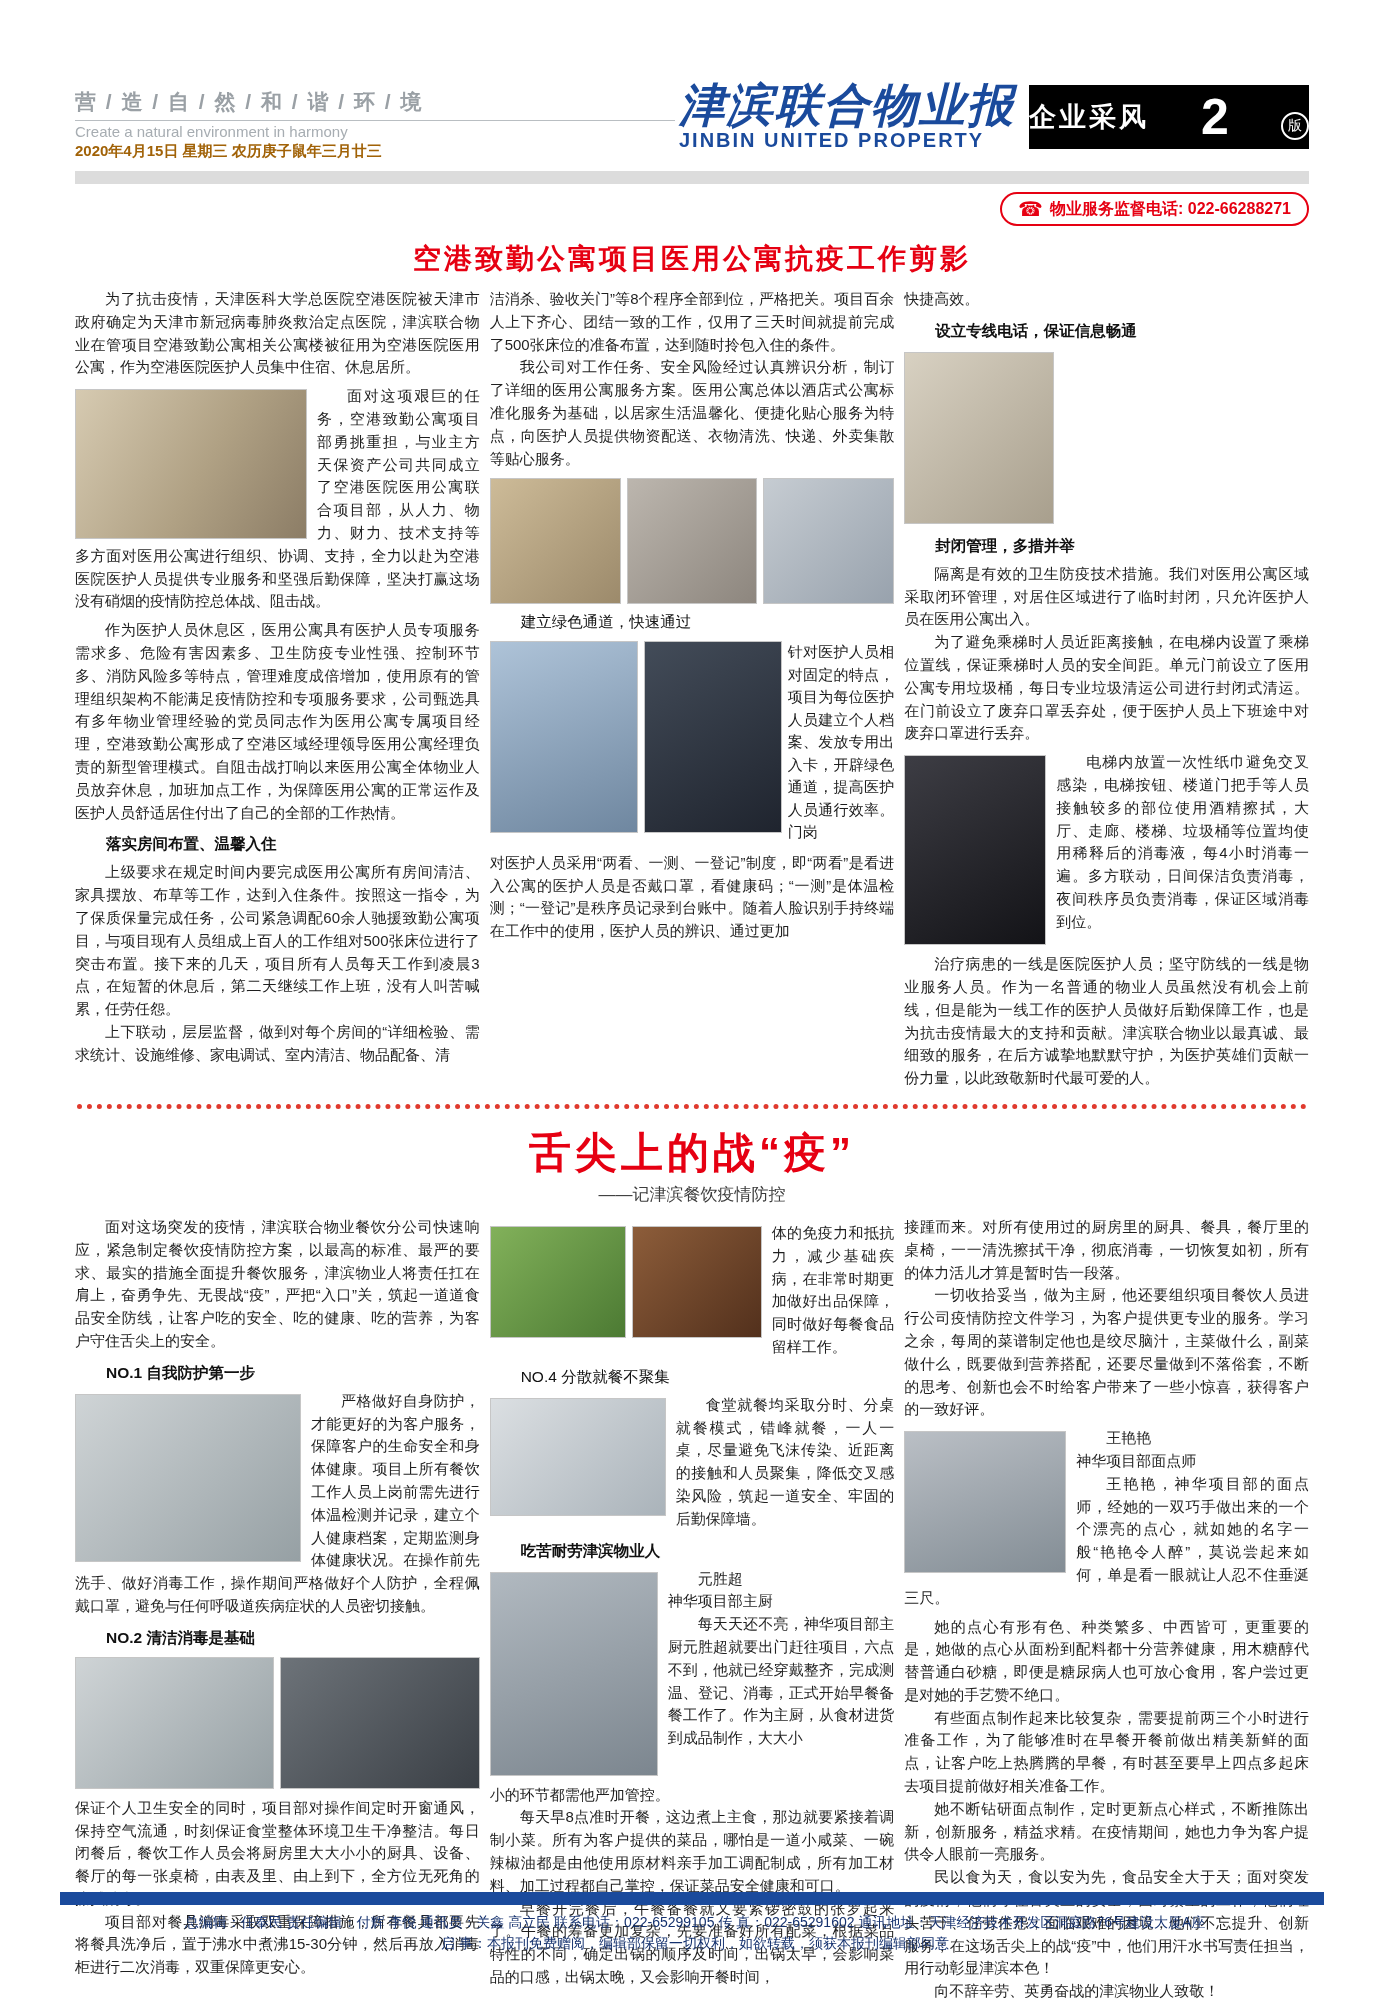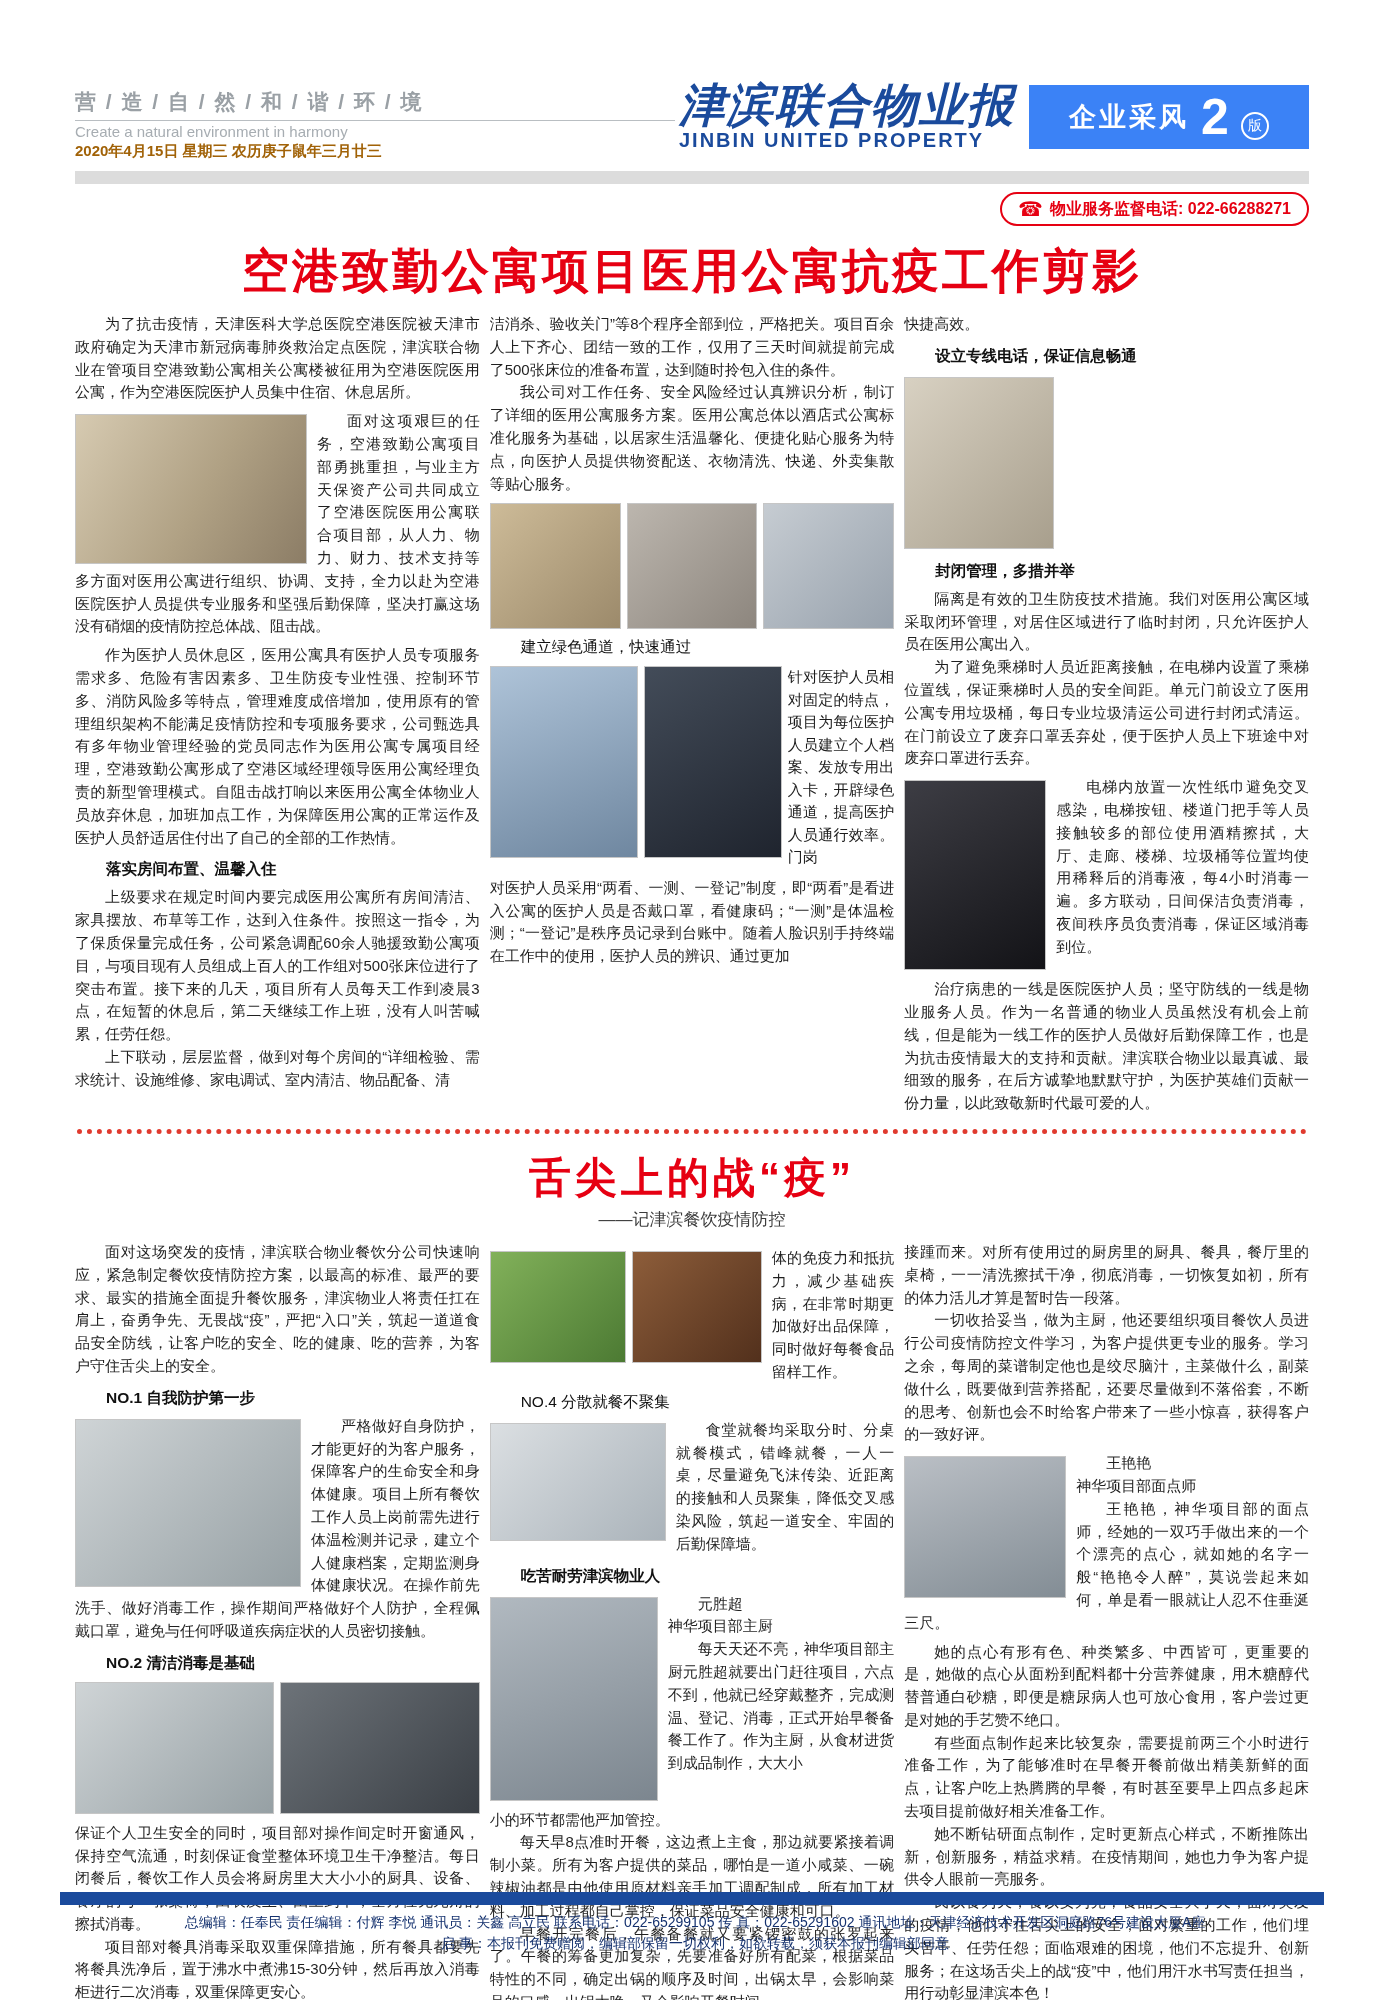--- a/index.html
+++ b/index.html
@@ -10,31 +10,31 @@
   .hdr{display:flex;align-items:flex-start;}
   .hdr-left{width:600px;}
   .slogan{color:#9aa0a5;font-size:21px;font-weight:bold;letter-spacing:2px;}
   .slogan-rule{border-top:1px solid #b9bec2;margin:4px 0 2px 0;}
   .slogan-en{color:#a7adb2;font-size:15px;}
   .dateline{color:#a16207;font-size:15px;font-weight:bold;margin-top:2px;}
   .masthead{flex:1;text-align:right;display:flex;justify-content:flex-end;align-items:center;gap:14px;margin-top:-6px;}
   .mast-title{color:#1a4a9c;text-align:left;}
   .mast-cn{font-size:46px;font-weight:bold;letter-spacing:2px;line-height:1.02;font-style:italic;}
   .mast-en{font-size:20px;font-weight:bold;letter-spacing:2px;}
-  .badge{background:#3b82f6;color:#fff;width:280px;height:64px;display:flex;align-items:center;justify-content:center;gap:12px;}
+  .badge{background:#000000;color:#fff;width:280px;height:64px;display:flex;align-items:center;justify-content:space-between;gap:12px;}
   .badge-label{font-size:27px;font-weight:bold;letter-spacing:3px;}
   .badge-num{font-size:50px;font-weight:bold;line-height:1;}
   .badge-ban{width:24px;height:24px;border:2px solid #fff;border-radius:50%;font-size:14px;display:flex;align-items:center;justify-content:center;margin-top:18px;}
   .gray-band{height:13px;background:#dcdcdc;margin-top:10px;}
   .hotline-row{display:flex;justify-content:flex-end;margin-top:8px;height:34px;}
   .hotline{border:2px solid #e60012;border-radius:17px;color:#e60012;font-size:16px;font-weight:bold;
            display:flex;align-items:center;gap:7px;padding:2px 16px;}
   .phone-glyph{font-size:20px;line-height:1;}
   
-  .headline1{color:#e60012;font-size:47px;font-weight:bold;text-align:center;letter-spacing:3px;margin:14px 0 10px 0;}
+  .headline1{color:#e60012;font-size:28px;font-weight:bold;text-align:center;letter-spacing:3px;margin:14px 0 10px 0;}
   .headline2{color:#e60012;font-size:42px;font-weight:bold;text-align:center;letter-spacing:4px;margin:16px 0 2px 0;}
   .subtitle2{color:#3c3c3c;font-size:17px;text-align:center;margin:2px 0 10px 0;}
   .cols{display:flex;gap:10px;align-items:flex-start;}
   .col{flex:1;min-width:0;}
   .para{margin:0;font-size:15px;line-height:1.52;text-align:justify;color:#1f1f1f;}
   .para.ind{text-indent:2em;}
   .subhead{margin:10px 0 6px 0;font-size:15.5px;font-weight:bold;color:#111;text-indent:2em;}
   .caption{margin:8px 0 6px 0;font-size:15.5px;color:#111;text-indent:2em;}
   .ph{border:1px solid #c6c6c6;box-sizing:border-box;}
   .prow{display:flex;gap:6px;margin:8px 0;}

